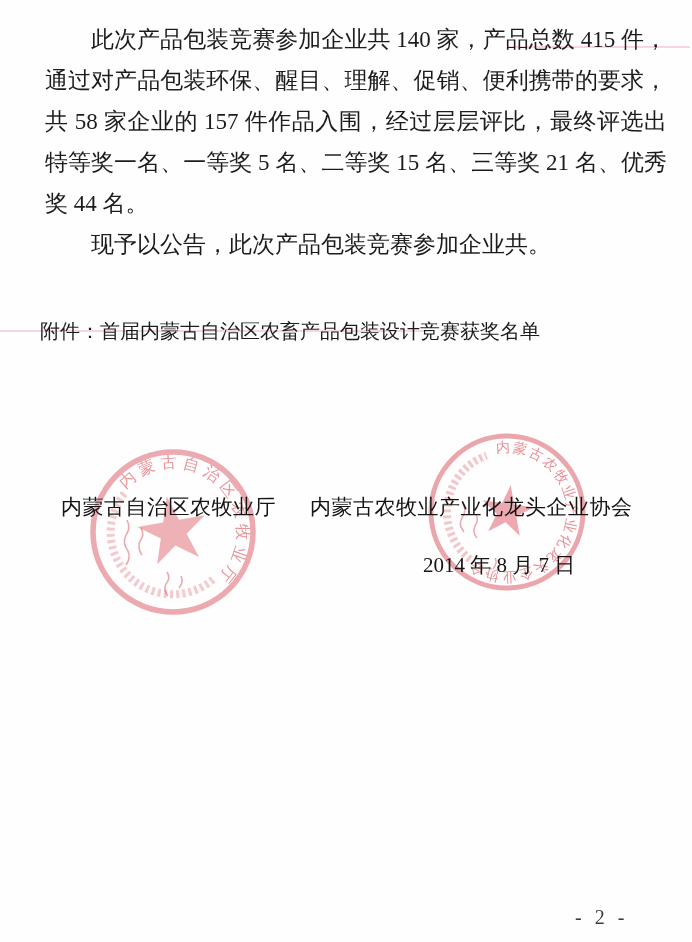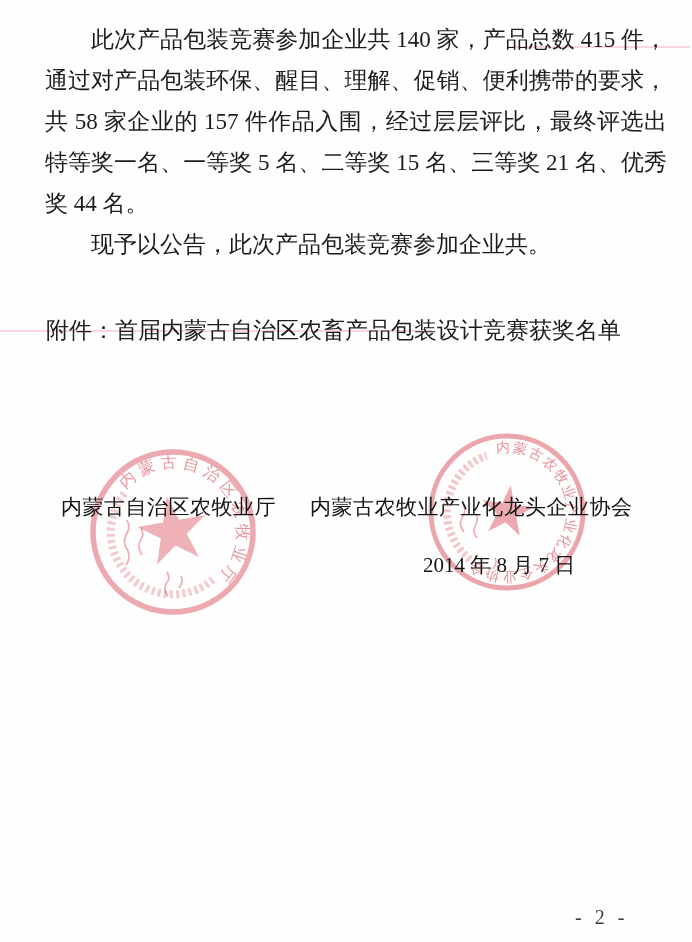--- a/index.html
+++ b/index.html
@@ -18,24 +18,24 @@
     top: 19px;
     width: 622px;
     font-size: 23px;
     line-height: 41px;
     text-align: justify;
     z-index: 2;
   }
   .body-text p { margin: 0; text-indent: 2em; }
   .attachment-line {
     position: absolute;
-    left: 46px;
+    left: 40px;
     top: 316px;
     width: 622px;
-    font-size: 23px;
+    font-size: 20px;
     line-height: 30px;
     z-index: 2;
   }
   .seal { position: absolute; z-index: 1; }
   .seal-left  { left: 89px;  top: 448px; }
   .seal-right { left: 427px; top: 432px; }
   .org-name {
     position: absolute;
     font-size: 21px;
     letter-spacing: 0.5px;

